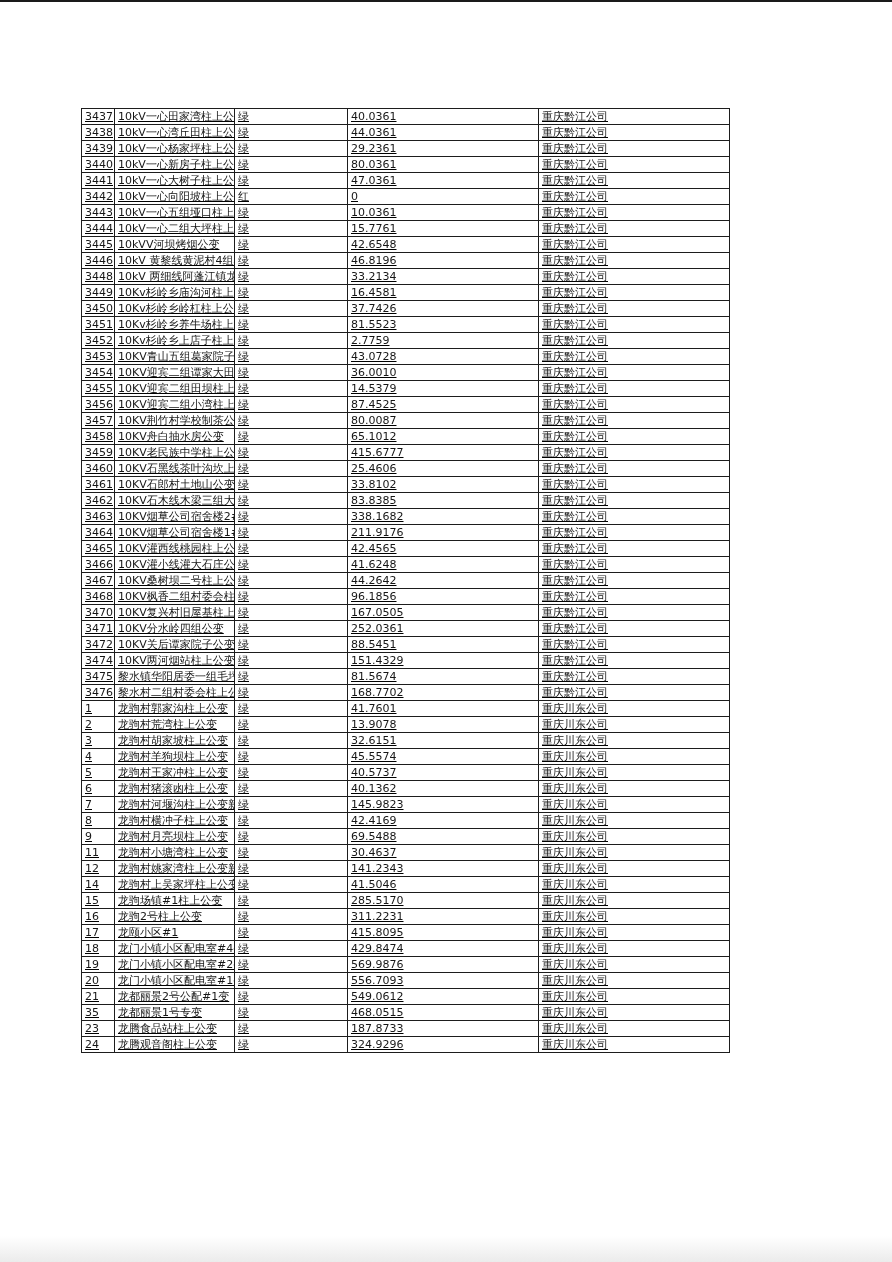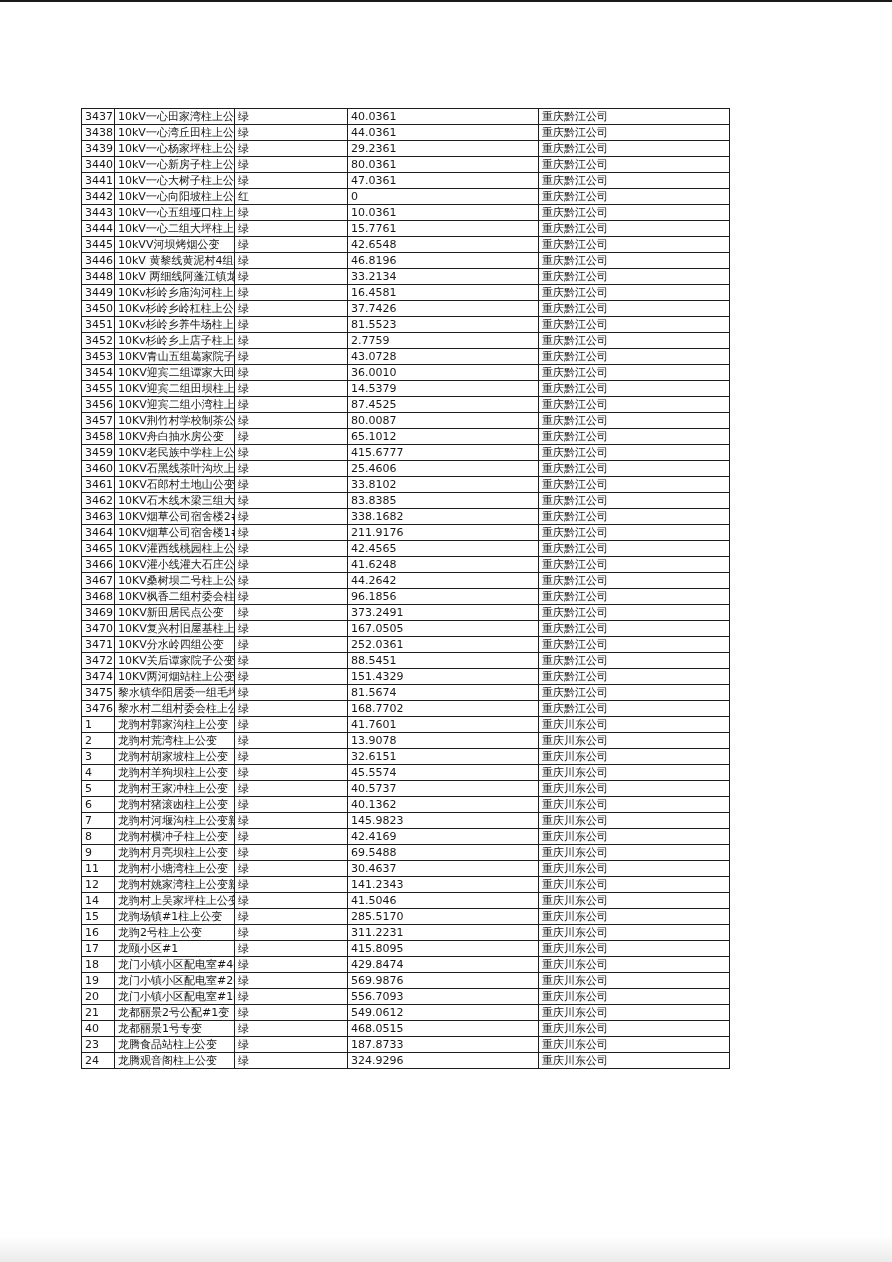--- a/index.html
+++ b/index.html
@@ -30,20 +30,21 @@
     height: 26px;
     background: linear-gradient(#ffffff, #ebebeb);
   }
   table.grid {
     position: absolute;
     left: 81px;
     top: 108px;
     border-collapse: collapse;
     table-layout: fixed;
     width: 648px;
+    text-decoration: underline;
   }
   table.grid td {
     box-sizing: border-box;
     border: 1px solid #1d1d1d;
     height: 16px;
     padding: 0 1px 0 3px;
     font-size: 11px;
     line-height: 14px;
     color: #161616;
     overflow: hidden;
@@ -282,27 +283,20 @@
         <td class="col-company">重庆黔江公司</td>
       </tr>
       <tr>
         <td class="col-id">3468</td>
         <td class="col-name">10KV枫香二组村委会柱上</td>
         <td class="col-status">绿</td>
         <td class="col-value">96.1856</td>
         <td class="col-company">重庆黔江公司</td>
       </tr>
       <tr>
-        <td class="col-id">3469</td>
-        <td class="col-name">10KV新田居民点公变</td>
-        <td class="col-status">绿</td>
-        <td class="col-value">373.2491</td>
-        <td class="col-company">重庆黔江公司</td>
-      </tr>
-      <tr>
         <td class="col-id">3470</td>
         <td class="col-name">10KV复兴村旧屋基柱上公</td>
         <td class="col-status">绿</td>
         <td class="col-value">167.0505</td>
         <td class="col-company">重庆黔江公司</td>
       </tr>
       <tr>
         <td class="col-id">3471</td>
         <td class="col-name">10KV分水岭四组公变</td>
         <td class="col-status">绿</td>
@@ -464,21 +458,21 @@
         <td class="col-company">重庆川东公司</td>
       </tr>
       <tr>
         <td class="col-id">21</td>
         <td class="col-name">龙都丽景2号公配#1变</td>
         <td class="col-status">绿</td>
         <td class="col-value">549.0612</td>
         <td class="col-company">重庆川东公司</td>
       </tr>
       <tr>
-        <td class="col-id">40</td>
+        <td class="col-id">35</td>
         <td class="col-name">龙都丽景1号专变</td>
         <td class="col-status">绿</td>
         <td class="col-value">468.0515</td>
         <td class="col-company">重庆川东公司</td>
       </tr>
       <tr>
         <td class="col-id">23</td>
         <td class="col-name">龙腾食品站柱上公变</td>
         <td class="col-status">绿</td>
         <td class="col-value">187.8733</td>

